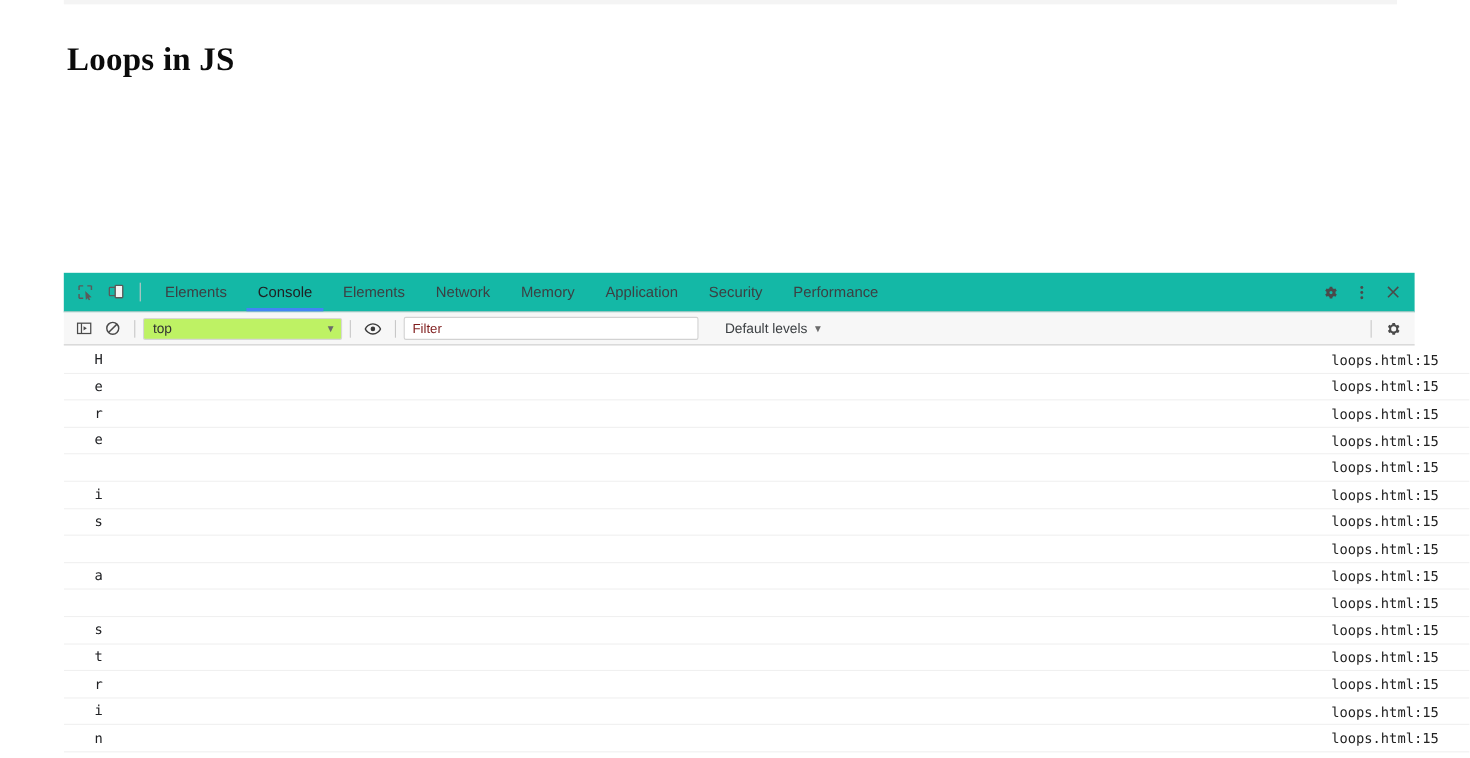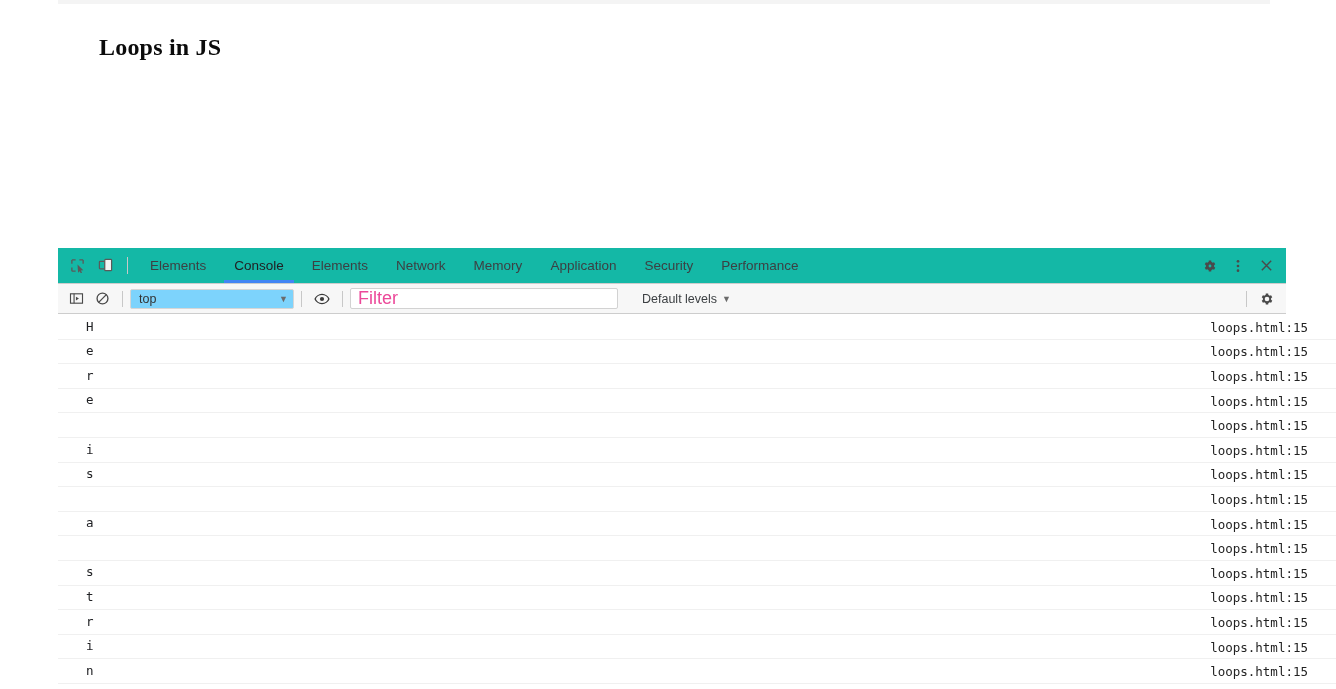--- a/index.html
+++ b/index.html
@@ -28,26 +28,25 @@
     left: 58px; top: 0;
     width: 1212px;
     height: 4px;
     background: #f4f4f4;
   }
   .page-title {
     position: absolute;
     left: 61px;
     top: 18px;
     font-family: "Liberation Serif", "DejaVu Serif", serif;
-    font-size: 24px;
+    font-size: 30px;
     font-weight: bold;
     color: #0b0b0b;
     letter-spacing: 0.2px;
     white-space: nowrap;
-    margin-left: 38px;
   }
 
   
   .devtools {
     position: absolute;
     left: 58px;
     top: 248px;
     width: 1228px;
     height: 441px;
     background: #ffffff;
@@ -134,47 +133,47 @@
     width: 1px;
     height: 16px;
     background: #c8c8c8;
     margin: 0 7px;
     flex: 0 0 auto;
   }
   .fb-select {
     display: flex;
     align-items: center;
     justify-content: space-between;
-    width: 164px;
+    width: 181px;
     height: 20px;
     padding: 0 5px 0 8px;
     font-size: 12.5px;
     color: #333;
-    background: #7dd3fc;
+    background: #bef264;
     border: 1px solid #d6d6d6;
     border-radius: 2px;
     box-sizing: border-box;
     flex: 0 0 auto;
   }
   .fb-caret { font-size: 9px; color: #6b6b6b; }
   .fb-filter {
     width: 268px;
     height: 21px;
     background: #ffffff;
     border: 1px solid #d2d2d2;
     border-radius: 2px;
     display: flex;
     align-items: center;
     padding: 0 7px;
     box-sizing: border-box;
     flex: 0 0 auto;
   }
   .fb-filter span {
-    font-size: 18px;
-    color: #ec4899;
+    font-size: 12px;
+    color: #7f1d1d;
   }
   .fb-levels {
     display: flex;
     align-items: center;
     gap: 5px;
     font-size: 12.5px;
     color: #3c4043;
     margin-left: 24px;
     white-space: nowrap;
     flex: 0 0 auto;

